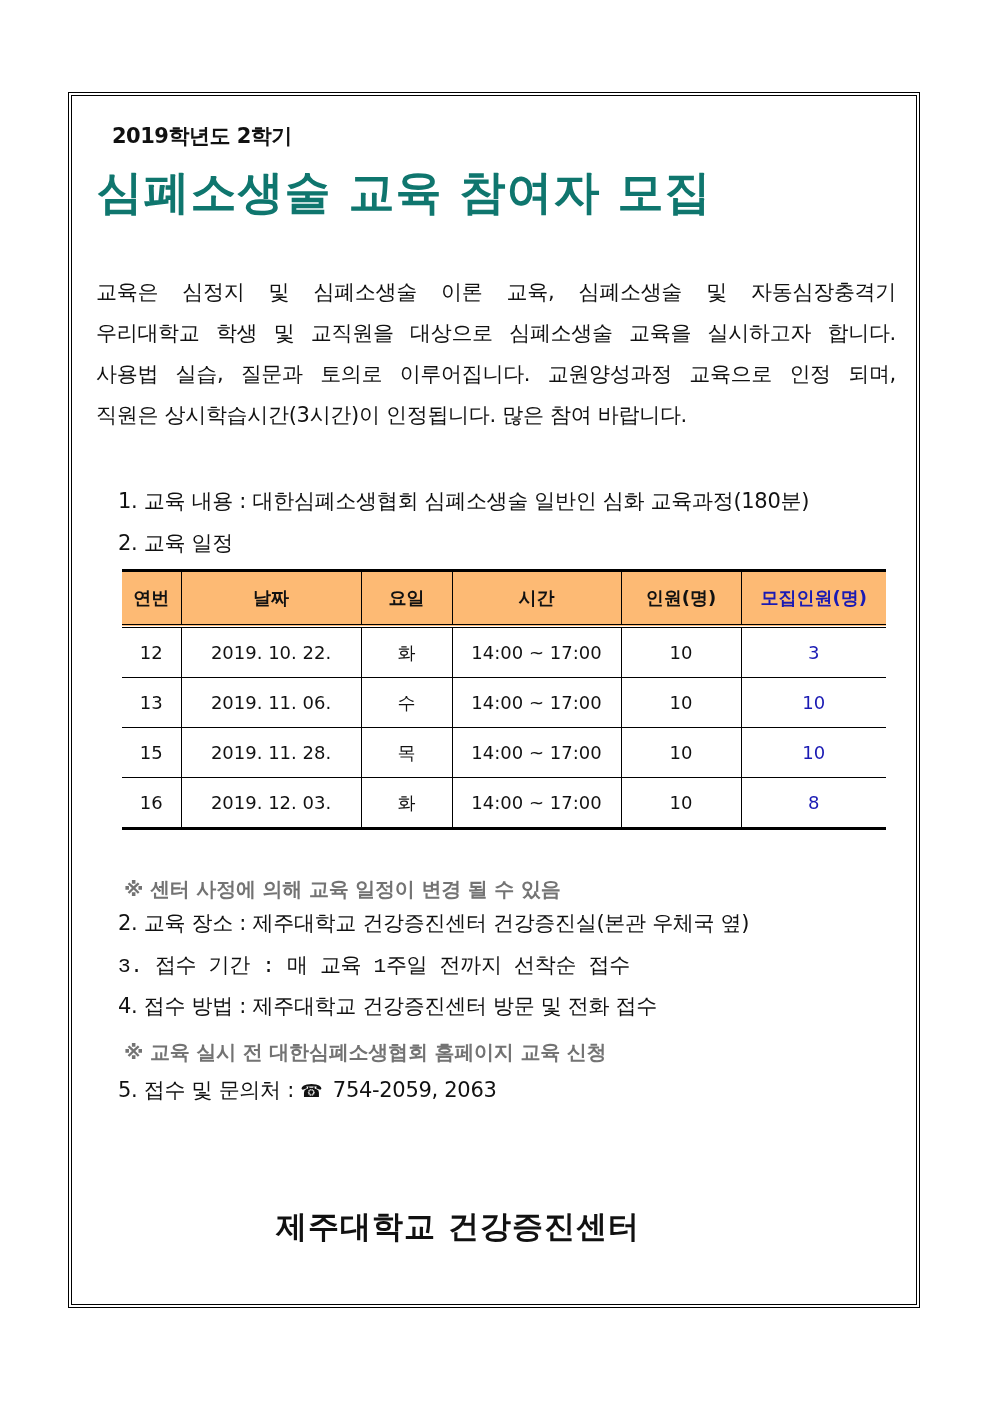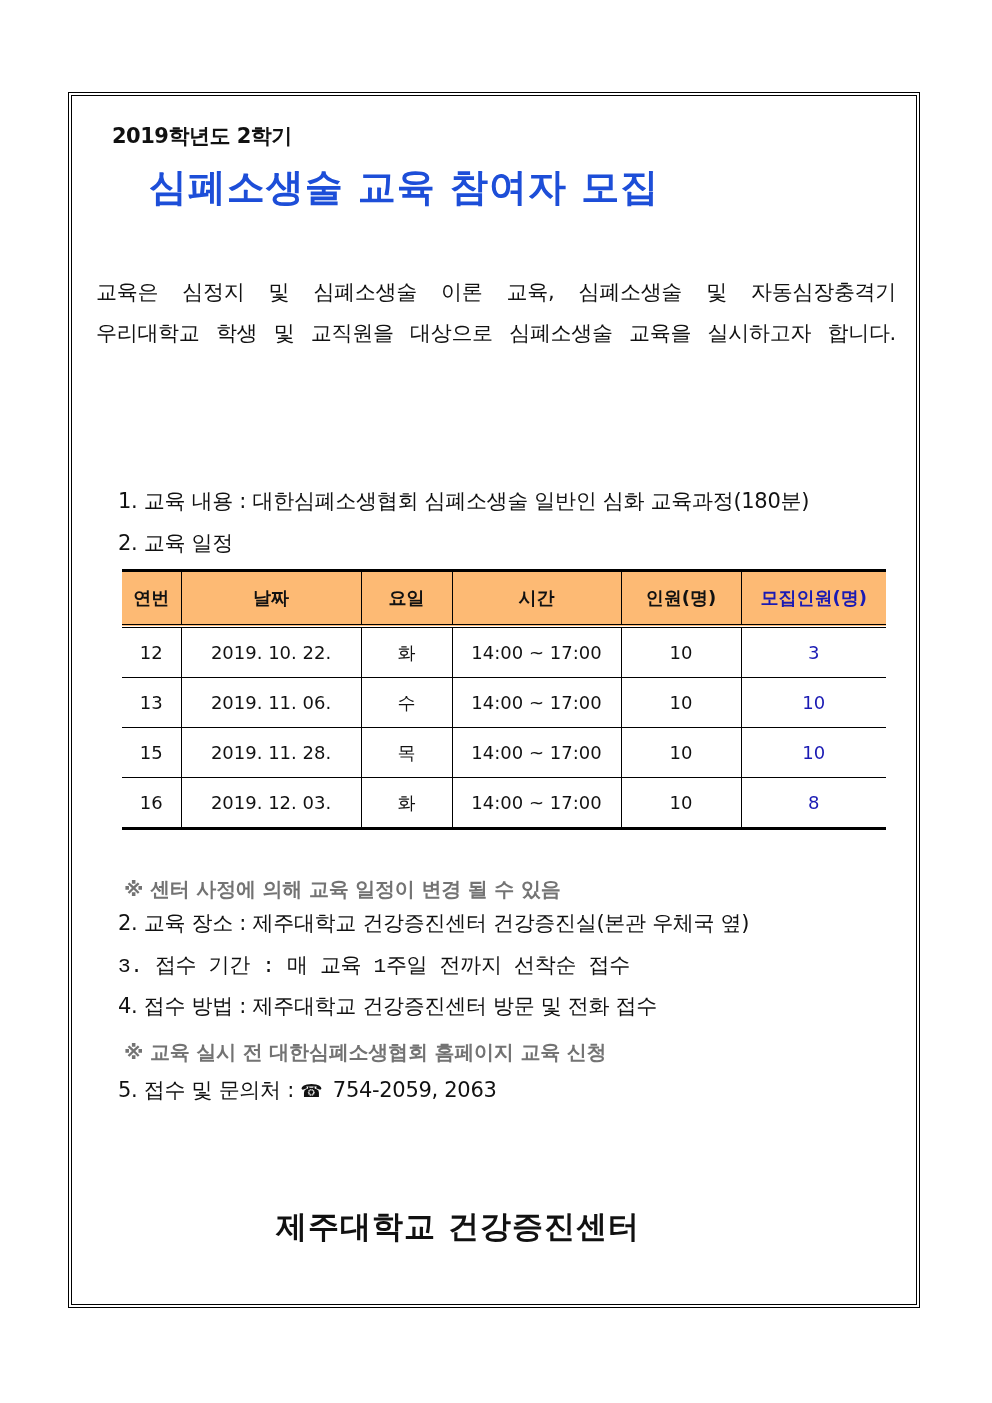--- a/index.html
+++ b/index.html
@@ -1,21 +1,21 @@
 <!DOCTYPE html>
 <html><head>
 <meta charset="utf-8">
 <style>
   html, body { margin: 0; padding: 0; background: #ffffff; }
   body { width: 992px; height: 1403px; position: relative; font-family: "DejaVu Sans", "Liberation Sans", sans-serif; color: #111; }
   .frame-outer { position: absolute; left: 68px; top: 92px; width: 852px; height: 1216px; border: 1px solid #000; box-sizing: border-box; }
   .frame-inner { position: absolute; left: 71px; top: 95px; width: 846px; height: 1210px; border: 1px solid #000; box-sizing: border-box; }
   .abs { position: absolute; white-space: nowrap; }
   .semester { left: 112px; top: 122px; font-size: 21px; font-weight: bold; letter-spacing: -0.5px; }
-  .title { left: 0; width: 808px; text-align: center; top: 162px; font-size: 38px; font-weight: bold; color: #1d4ed8; letter-spacing: 1px; }
+  .title { left: 0; width: 808px; text-align: center; top: 162px; font-size: 46px; font-weight: bold; color: #0f766e; letter-spacing: 1px; }
   .para { left: 96px; top: 272px; width: 800px; font-size: 21px; line-height: 41px; letter-spacing: -0.3px; white-space: normal; text-align: justify; text-align-last: left; }
   .para span { display: block; text-align: justify; text-align-last: justify; }
   .para span.last { text-align-last: left; }
   .item { left: 118px; font-size: 21px; letter-spacing: -0.3px; }
   .note { left: 124px; font-size: 20px; color: #737373; letter-spacing: -0.2px; font-weight: bold; }
   table.sched { position: absolute; left: 122px; top: 569px; width: 764px; border-collapse: collapse; font-size: 18px; table-layout: fixed; }
   table.sched th { background: #fdba74; height: 50px; font-weight: bold; font-size: 18px; border-top: 3px solid #000; border-bottom: 4px double #000; border-left: 1px solid #000; }
   table.sched th:first-child, table.sched td:first-child { border-left: none; }
   table.sched td { text-align: center; border-left: 1px solid #000; border-bottom: 1px solid #000; height: 47px; }
   table.sched tr:last-child td { border-bottom: 3px solid #000; }
@@ -28,20 +28,22 @@
 
 <div class="frame-outer"></div>
 <div class="frame-inner"></div>
 
 <div class="abs semester">2019학년도 2학기</div>
 <div class="abs title">심폐소생술 교육 참여자 모집</div>
 
 <div class="abs para">
   <span>교육은 심정지 및 심폐소생술 이론 교육, 심폐소생술 및 자동심장충격기</span>
   <span>우리대학교 학생 및 교직원을 대상으로 심폐소생술 교육을 실시하고자 합니다.</span>
+  <span>사용법 실습, 질문과 토의로 이루어집니다. 교원양성과정 교육으로 인정 되며,</span>
+  <span class="last">직원은 상시학습시간(3시간)이 인정됩니다. 많은 참여 바랍니다.</span>
 </div>
 
 <div class="abs item" style="top:487px;">1. 교육 내용 : 대한심폐소생협회 심폐소생술 일반인 심화 교육과정(180분)</div>
 <div class="abs item" style="top:529px;">2. 교육 일정</div>
 
 <table class="sched">
   <colgroup>
     <col style="width:59px">
       <col style="width:180px">
       <col style="width:91px">

